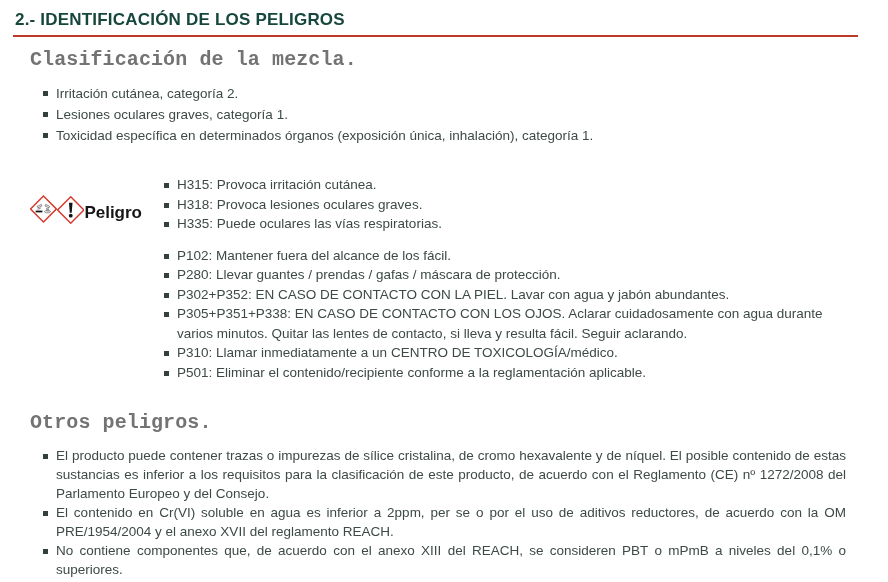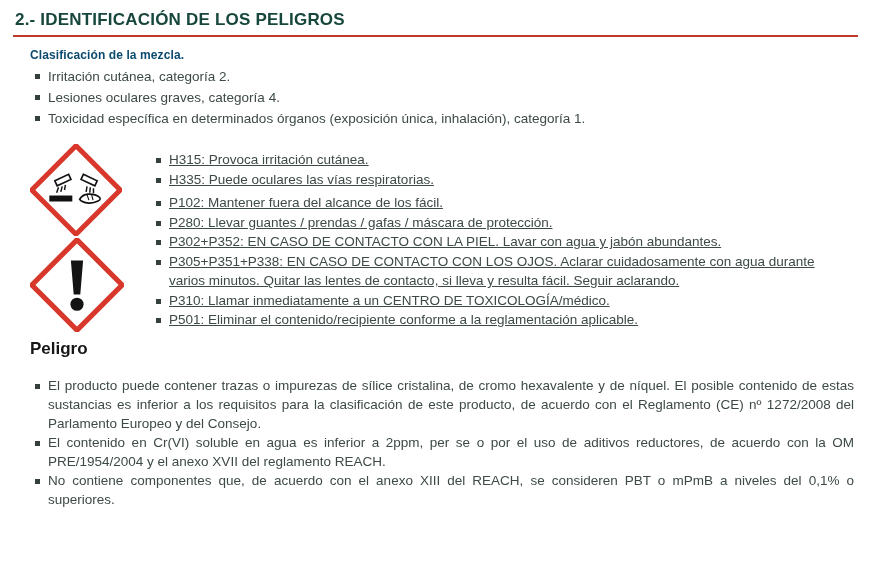--- a/index.html
+++ b/index.html
@@ -16,53 +16,54 @@
   
   .sec-title {
     font-size: 17px; font-weight: bold;
     color: #17473c;
     margin: 4px 0 5px 2px;
     letter-spacing: 0.2px;
   }
   .title-rule { height: 2px; background: #bd3a2a; margin: 0 0 11px 0; }
 
   h2.sub {
-    font-size: 12px; font-weight: bold;
-    color: #0c4a6e;
+    font-size: 20px; font-weight: bold;
+    color: #737373;
     margin: 0 0 4px 0;
     letter-spacing: 0.1px;
+    font-family: Liberation Mono, monospace;
   }
   section { margin-left: 17px; }
   .sec-clasificacion { margin-top: 0; }
   .sec-etiquetado { margin-top: 15px; }
   .sec-otros { margin-top: 17px; }
 
-  ul.plain { list-style: none; margin: 4px; padding: 0; }
+  ul.plain { list-style: none; margin: 12px; padding: 0; }
   .li { display: flex; font-size: 13.5px; line-height: 20px; }
   .li .sq {
     flex: none; width: 5px; height: 5px;
     background: #33403c; margin: 8px 8px 0 1px;
   }
   .li .txt { flex: 1; }
 
   .clasif-list .li { line-height: 21px; }
 
   
   .etiquetado-body { display: flex; align-items: flex-start; margin-top: 2px; }
   .picto-col {
     flex: none; width: 112px;
-    display: flex; flex-direction: column; align-items: flex-start;
+    display: flex; align-items: center;
   }
   .picto { display: block; }
   .picto + .picto { margin-top: 2px; }
   .signal-word {
     font-size: 17px; font-weight: bold; color: #161616;
     margin-top: 7px;
   }
-  .phrases-col { flex: 1; margin-left: 9px; padding-top: 2px; text-decoration: underline; }
+  .phrases-col { flex: 1; margin-left: 9px; padding-top: 2px; }
   .phrases-col .li { line-height: 19.5px; }
   .p-list { margin-top: 10px; }
 
   
   .otros-list .li { line-height: 19px; }
   .otros-list .txt { text-align: justify; }
   .otros-list .li.stretch-last .txt { text-align-last: justify; }
 </style>
 </head>
 <body>
@@ -76,21 +77,21 @@
 
   <section class="sec-clasificacion">
     <h2 class="sub">Clasificación de la mezcla.</h2>
     <ul class="plain clasif-list">
       <li class="li">
         <span class="sq"></span>
         <span class="txt">Irritación cutánea, categoría 2.</span>
       </li>
       <li class="li">
         <span class="sq"></span>
-        <span class="txt">Lesiones oculares graves, categoría 4.</span>
+        <span class="txt">Lesiones oculares graves, categoría 1.</span>
       </li>
       <li class="li">
         <span class="sq"></span>
         <span class="txt">Toxicidad específica en determinados órganos (exposición única, inhalación), categoría 1.</span>
       </li>
     </ul>
   </section>
 
   <section class="sec-etiquetado">
     <div class="etiquetado-body">
@@ -120,20 +121,24 @@
       </div>
 
       <div class="phrases-col">
         <ul class="plain h-list">
           <li class="li">
             <span class="sq"></span>
             <span class="txt">H315: Provoca irritación cutánea.</span>
           </li>
           <li class="li">
             <span class="sq"></span>
+            <span class="txt">H318: Provoca lesiones oculares graves.</span>
+          </li>
+          <li class="li">
+            <span class="sq"></span>
             <span class="txt">H335: Puede oculares las vías respiratorias.</span>
           </li>
         </ul>
         <ul class="plain p-list">
           <li class="li">
             <span class="sq"></span>
             <span class="txt">P102: Mantener fuera del alcance de los fácil.</span>
           </li>
           <li class="li">
             <span class="sq"></span>
@@ -155,20 +160,21 @@
             <span class="sq"></span>
             <span class="txt">P501: Eliminar el contenido/recipiente conforme a la reglamentación aplicable.</span>
           </li>
         </ul>
       </div>
 
     </div>
   </section>
 
   <section class="sec-otros">
+    <h2 class="sub">Otros peligros.</h2>
     <ul class="plain otros-list">
       <li class="li">
         <span class="sq"></span>
         <span class="txt">El producto puede contener trazas o impurezas de sílice cristalina, de cromo hexavalente y de níquel. El posible contenido de estas sustancias es inferior a los requisitos para la clasificación de este producto, de acuerdo con el Reglamento (CE) nº 1272/2008 del Parlamento Europeo y del Consejo.</span>
       </li>
       <li class="li">
         <span class="sq"></span>
         <span class="txt">El contenido en Cr(VI) soluble en agua es inferior a 2ppm, per se o por el uso de aditivos reductores, de acuerdo con la OM PRE/1954/2004 y el anexo XVII del reglamento REACH.</span>
       </li>
       <li class="li">

